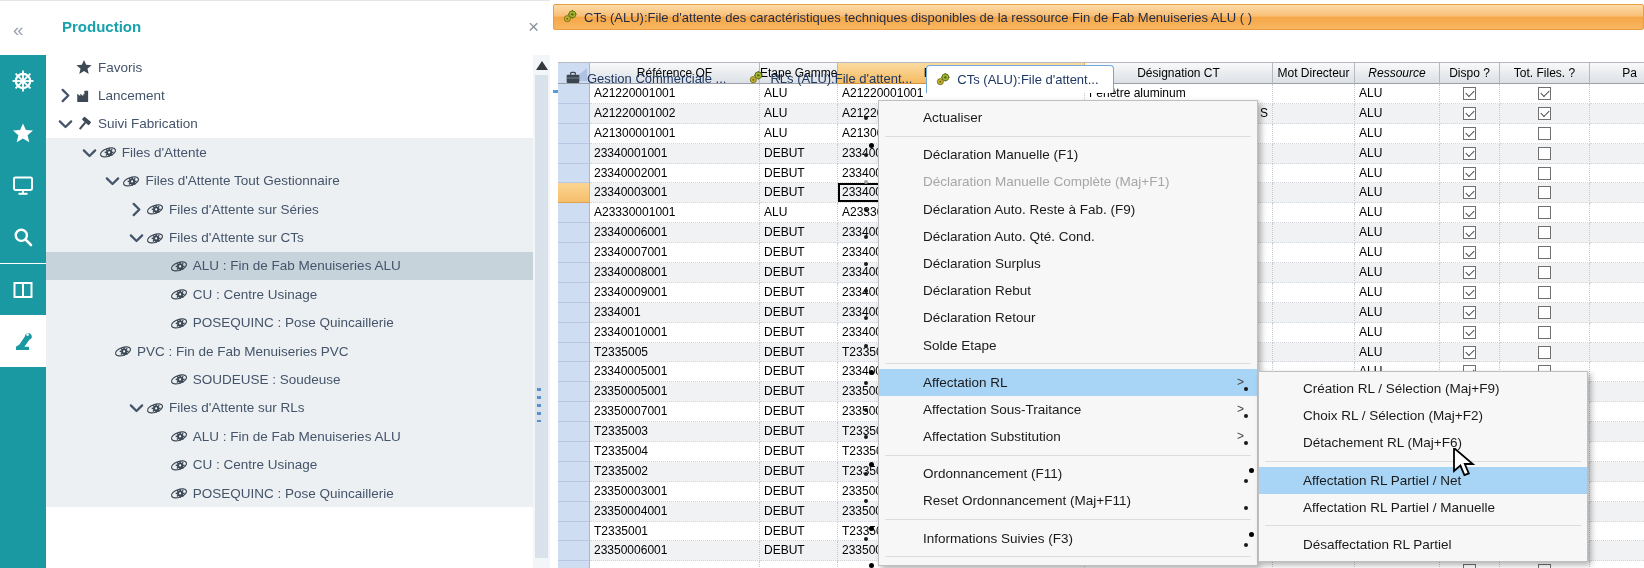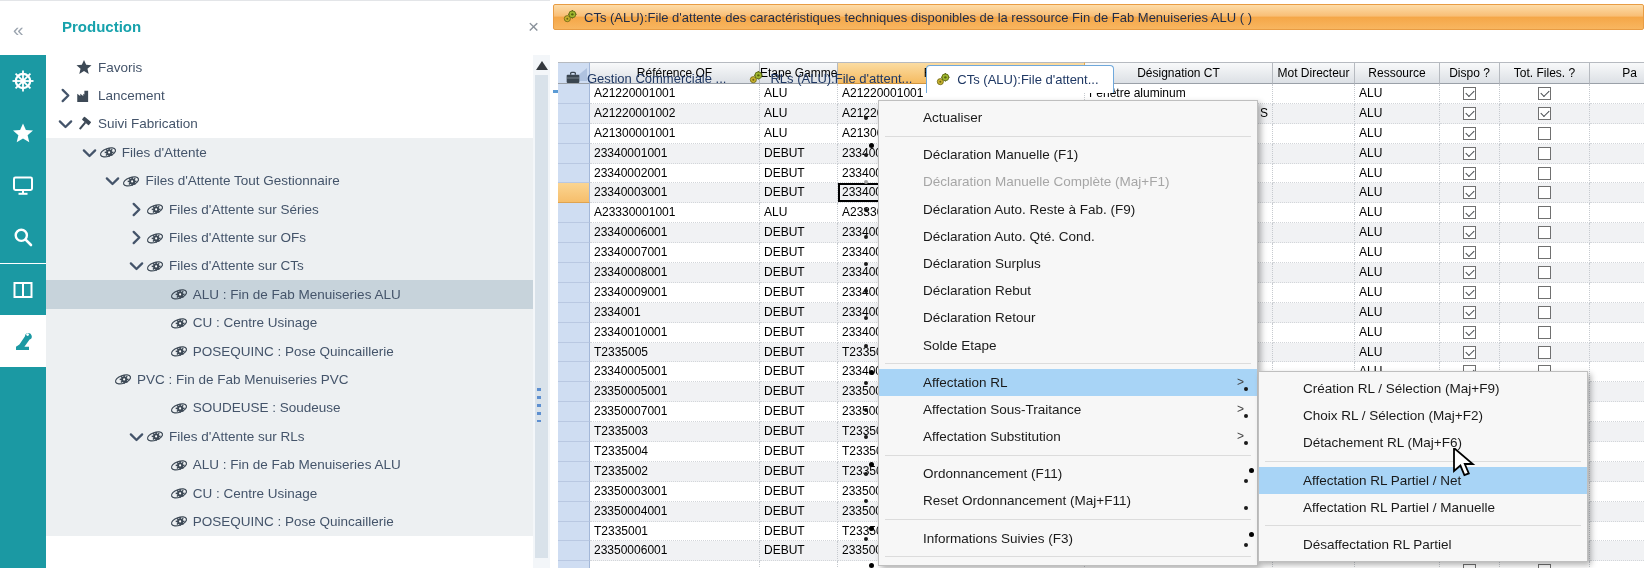--- a/index.html
+++ b/index.html
@@ -183,43 +183,20 @@
                 <line x1="12" y1="5.6" x2="12" y2="17.4" transform="rotate(0 12 11.5)"></line>
                 <line x1="12" y1="5.6" x2="12" y2="17.4" transform="rotate(45 12 11.5)"></line>
                 <line x1="12" y1="5.6" x2="12" y2="17.4" transform="rotate(90 12 11.5)"></line>
                 <line x1="12" y1="5.6" x2="12" y2="17.4" transform="rotate(135 12 11.5)"></line>
               </g>
               <circle cx="12" cy="11.5" r="1.4" fill="#fff"></circle>
             </g>
           </svg>
         </span>
         <span>Files d'Attente sur Séries</span>
-      </div>
-      <div class="trow shaded" style="padding-left: 82.1px;">
-        <span class="chev">
-          <svg viewBox="0 0 12 12" fill="none">
-            <path d="M4 2 L8 6 L4 10" stroke="#44546A" stroke-width="1.6" stroke-linecap="round" stroke-linejoin="round"></path>
-          </svg>
-        </span>
-        <span class="ticon">
-          <svg viewBox="0 0 24 24" fill="none">
-            <ellipse cx="12" cy="12.5" rx="10.5" ry="5.2" transform="rotate(-20 12 12.5)" stroke="currentColor" stroke-width="1.6"></ellipse>
-            <g transform="translate(1.5,1)">
-              <circle cx="12" cy="11.5" r="4" fill="currentColor"></circle>
-              <g stroke="currentColor" stroke-width="2">
-                <line x1="12" y1="5.6" x2="12" y2="17.4" transform="rotate(0 12 11.5)"></line>
-                <line x1="12" y1="5.6" x2="12" y2="17.4" transform="rotate(45 12 11.5)"></line>
-                <line x1="12" y1="5.6" x2="12" y2="17.4" transform="rotate(90 12 11.5)"></line>
-                <line x1="12" y1="5.6" x2="12" y2="17.4" transform="rotate(135 12 11.5)"></line>
-              </g>
-              <circle cx="12" cy="11.5" r="1.4" fill="#fff"></circle>
-            </g>
-          </svg>
-        </span>
-        <span>Files d'Attente sur OFs</span>
       </div>
       <div class="trow shaded" style="padding-left: 82.1px;">
         <span class="chev">
           <svg viewBox="0 0 12 12" fill="none">
             <path d="M2 4.5 L6 8.5 L10 4.5" stroke="#44546A" stroke-width="1.6" stroke-linecap="round" stroke-linejoin="round"></path>
           </svg>
         </span>
         <span class="ticon">
           <svg viewBox="0 0 24 24" fill="none">
             <ellipse cx="12" cy="12.5" rx="10.5" ry="5.2" transform="rotate(-20 12 12.5)" stroke="currentColor" stroke-width="1.6"></ellipse>
@@ -546,21 +523,21 @@
       </div>
   </div>
   <div class="grid" id="grid">
       <div class="hrow">
         <div class="hcell corner" style="width: 32px; flex-basis: 32px;"></div>
         <div class="hcell" style="width: 170px; flex-basis: 170px;">Référence OF</div>
         <div class="hcell" style="width: 78px; flex-basis: 78px;">Etape Gamme</div>
         <div class="hcell sel" style="width: 247px; flex-basis: 247px;">Référence CT</div>
         <div class="hcell" style="width: 188px; flex-basis: 188px;">Désignation CT</div>
         <div class="hcell" style="width: 82px; flex-basis: 82px;">Mot Directeur</div>
-        <div class="hcell" style="width: 85px; flex-basis: 85px;">Ressource</div>
+        <div class="hcell" style="width: 85px; flex-basis: 85px; font-style: italic;">Ressource</div>
         <div class="hcell" style="width: 60px; flex-basis: 60px;">Dispo ?</div>
         <div class="hcell" style="width: 90px; flex-basis: 90px;">Tot. Files. ?</div>
         <div class="hcell" style="width: 80px; flex-basis: 80px;">Pa</div>
       </div>
       <div class="grow">
         <div class="gcell rh" style="width: 32px; flex-basis: 32px;"></div>
         <div class="gcell" style="width: 170px; flex-basis: 170px;">A21220001001</div>
         <div class="gcell" style="width: 78px; flex-basis: 78px;">ALU</div>
         <div class="gcell" style="width: 247px; flex-basis: 247px;">A21220001001</div>
         <div class="gcell" style="width: 188px; flex-basis: 188px;">Fenêtre aluminum</div>

